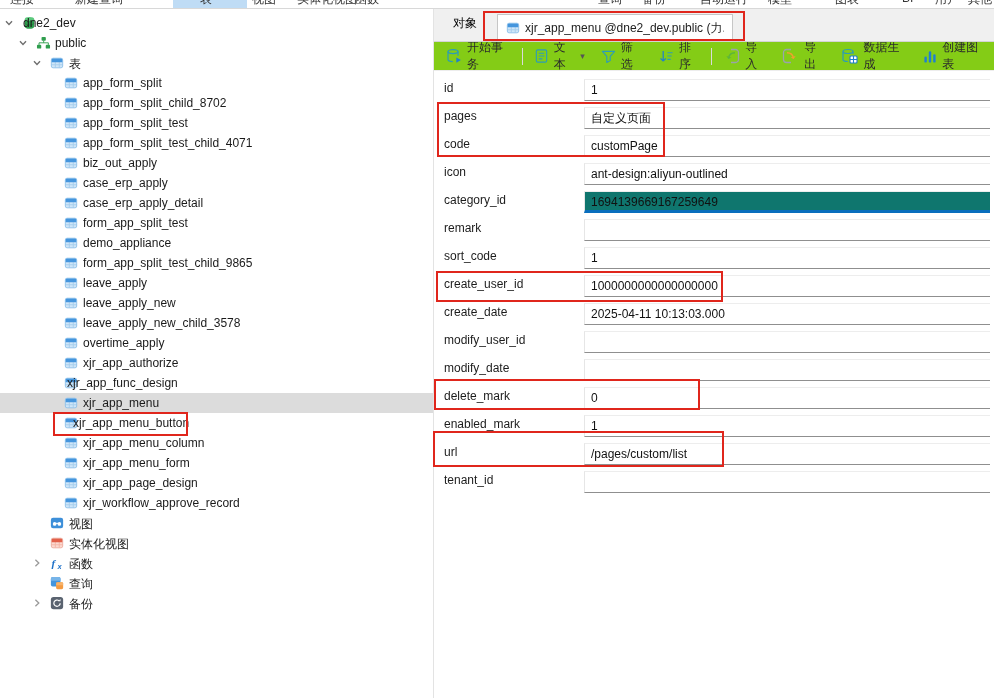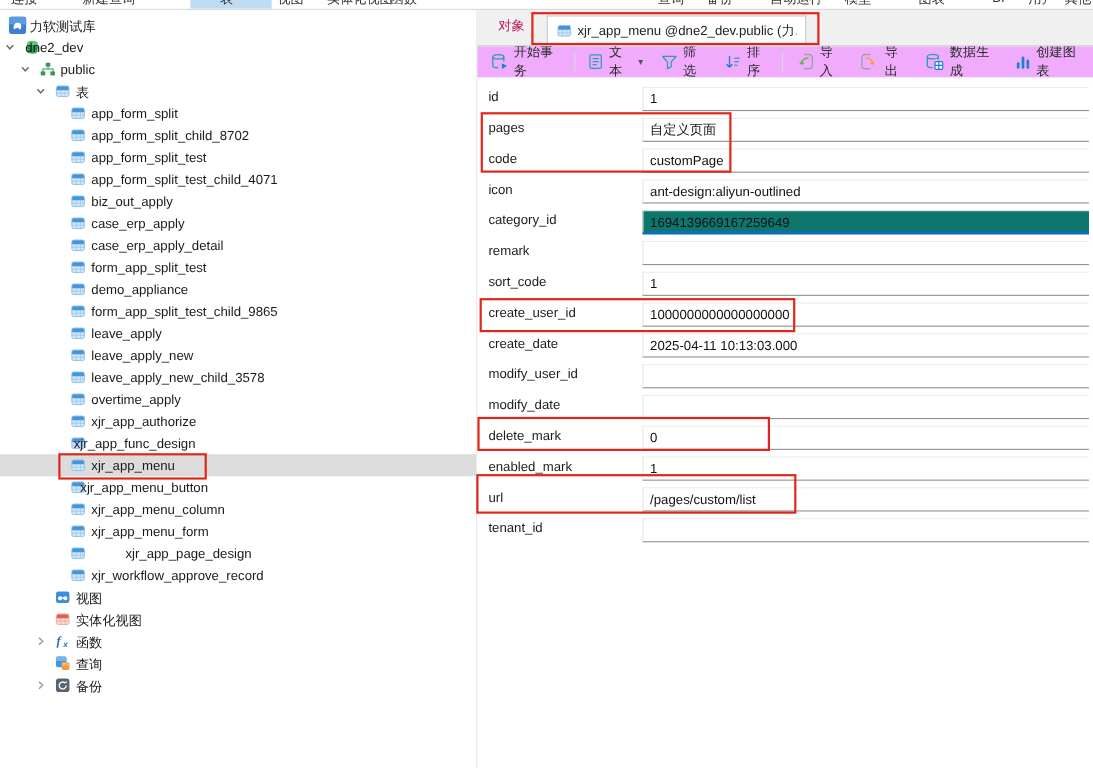--- a/index.html
+++ b/index.html
@@ -18,26 +18,26 @@
     border-right:1px solid #e3e3e3;overflow:hidden;}
   .tree{position:absolute;top:4px;left:0;right:0;}
   .tree-row{height:20px;position:relative;}
   .tree-row.selected{background:#dcdcdc;}
   .chevron{position:absolute;top:5px;width:10px;height:10px;}
   .tree-icon{position:absolute;top:2.5px;width:16px;height:15px;display:flex;align-items:center;}
   .tree-label{position:absolute;top:3px;white-space:nowrap;}
   
   .right-panel{position:absolute;top:9px;left:434px;right:0;bottom:0;background:#fff;}
   .tab-bar{position:relative;height:32px;background:#f0f0f0;border-bottom:1px solid #d4d4d4;}
-  .tab-object{position:absolute;left:19px;bottom:9px;color:#be185d;}
+  .tab-object{position:absolute;left:19px;bottom:9px;color:#000000;}
   .tab-active{position:absolute;left:63px;bottom:0;height:27px;width:236px;background:#fff;
     border:1px solid #c6c6c6;border-bottom:none;display:flex;align-items:center;
     padding:0 8px;gap:5px;box-sizing:border-box;}
   .tab-active .tab-label{overflow:hidden;white-space:nowrap;color:#222;}
-  .toolbar{height:28px;display:flex;align-items:center;padding-left:4px;background:#f0abfc;
+  .toolbar{height:28px;display:flex;align-items:center;padding-left:4px;background:#84cc16;
     border-bottom:1px solid #ededed;}
   .tb-item{display:flex;align-items:center;gap:5px;padding:0 8px;height:24px;color:#2b2b2b;cursor:default;}
   .tb-caret{font-size:9px;color:#555;margin-left:1px;}
   .tb-sep{width:1px;height:17px;background:#dadada;margin:0 3px;}
   
   .fields{position:absolute;top:65px;left:0;right:4px;}
   .field-row{height:28px;position:relative;}
   .field-label{position:absolute;left:10px;top:50%;transform:translateY(-50%);color:#1c1c1c;}
   .field-value{position:absolute;left:150px;right:0;top:5px;height:22px;box-sizing:border-box;
     background:#fff;border-top:1px solid #ededed;border-left:1px solid #e6e6e6;
@@ -65,30 +65,20 @@
     <span class="strip-item" style="left: 768px;">模型</span>
     <span class="strip-item" style="left: 835px;">图表</span>
     <span class="strip-item" style="left: 902px;">BI</span>
     <span class="strip-item" style="left: 935px;">用户</span>
     <span class="strip-item" style="left: 968px;">其他</span>
   </div>
 
 <div class="left-panel">
   <div class="tree" id="tree">
       <div class="tree-row">
-        <span class="tree-icon" style="left: 8px;">
-          <svg width="16" height="16" viewBox="0 0 16 16">
-            <rect width="16" height="16" rx="3" fill="#3d7fd0"></rect>
-            <path d="M0 3a3 3 0 0 1 3-3h10a3 3 0 0 1 3 3v4H0z" fill="#5b9be0"></path>
-            <path d="M4.6 11.6c-.9-3.6.7-6 3.5-6 2 0 3.3 1.1 3.3 2.9 0 1.3-.6 1.8-.6 3.1H9v-1.7c-1.6.9-3.2.5-4.4 1.7z" fill="#fff"></path>
-          </svg>
-        </span>
-        <span class="tree-label" style="left: 27px;">力软测试库</span>
-      </div>
-      <div class="tree-row">
         <span class="chevron" style="left: 4px;">
           <svg width="10" height="10" viewBox="0 0 10 10">
             <path d="M2 3.2l3 3.2 3-3.2" fill="none" stroke="#6f6f6f" stroke-width="1.4"></path>
           </svg>
         </span>
         <span class="tree-icon" style="left: 22px;">
           <svg width="15" height="14" viewBox="0 0 16 15">
             <path d="M3 3.2v8.2c0 1.3 2.2 2.3 5 2.3s5-1 5-2.3V3.2z" fill="#2f9e4e"></path>
             <path d="M3 7.3c0 1.3 2.2 2.3 5 2.3s5-1 5-2.3" stroke="#27813f" fill="none"></path>
             <ellipse cx="8" cy="3.2" rx="5" ry="2.2" fill="#5cc97d"></ellipse>
@@ -394,21 +384,21 @@
         <span class="tree-icon" style="left: 64px;">
           <svg width="14" height="14" viewBox="0 0 16 16">
             <rect x="1.5" y="2.5" width="13" height="11" rx="2" fill="#cfe6f8"></rect>
             <line x1="6.1" y1="7" x2="6.1" y2="13" stroke="#a6cdec"></line>
             <line x1="10.6" y1="7" x2="10.6" y2="13" stroke="#a6cdec"></line>
             <line x1="1.5" y1="10" x2="14.5" y2="10" stroke="#a6cdec"></line>
             <path d="M1.5 4.5c0-1.1.9-2 2-2h9c1.1 0 2 .9 2 2V7h-13z" fill="#4495dd"></path>
             <rect x="1.5" y="2.5" width="13" height="11" rx="2" fill="none" stroke="#8cbfe9"></rect>
           </svg>
         </span>
-        <span class="tree-label" style="left: 83px; margin-left: 31px;">xjr_app_page_design</span>
+        <span class="tree-label" style="left: 83px;">xjr_app_page_design</span>
       </div>
       <div class="tree-row">
         <span class="tree-icon" style="left: 64px;">
           <svg width="14" height="14" viewBox="0 0 16 16">
             <rect x="1.5" y="2.5" width="13" height="11" rx="2" fill="#cfe6f8"></rect>
             <line x1="6.1" y1="7" x2="6.1" y2="13" stroke="#a6cdec"></line>
             <line x1="10.6" y1="7" x2="10.6" y2="13" stroke="#a6cdec"></line>
             <line x1="1.5" y1="10" x2="14.5" y2="10" stroke="#a6cdec"></line>
             <path d="M1.5 4.5c0-1.1.9-2 2-2h9c1.1 0 2 .9 2 2V7h-13z" fill="#4495dd"></path>
             <rect x="1.5" y="2.5" width="13" height="11" rx="2" fill="none" stroke="#8cbfe9"></rect>

